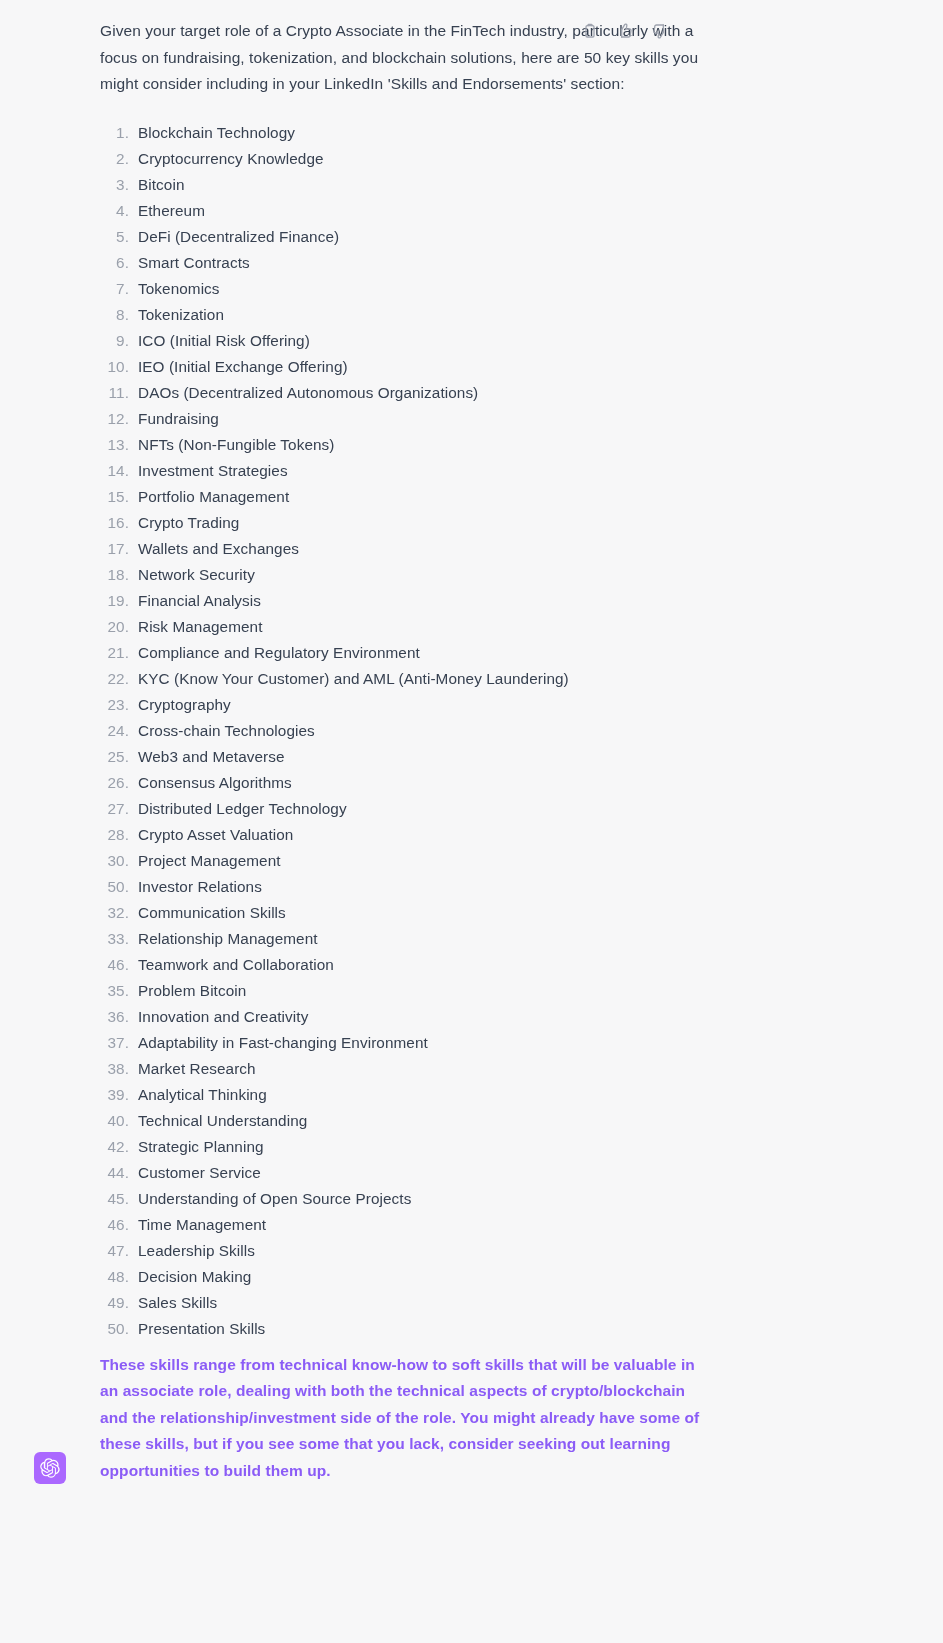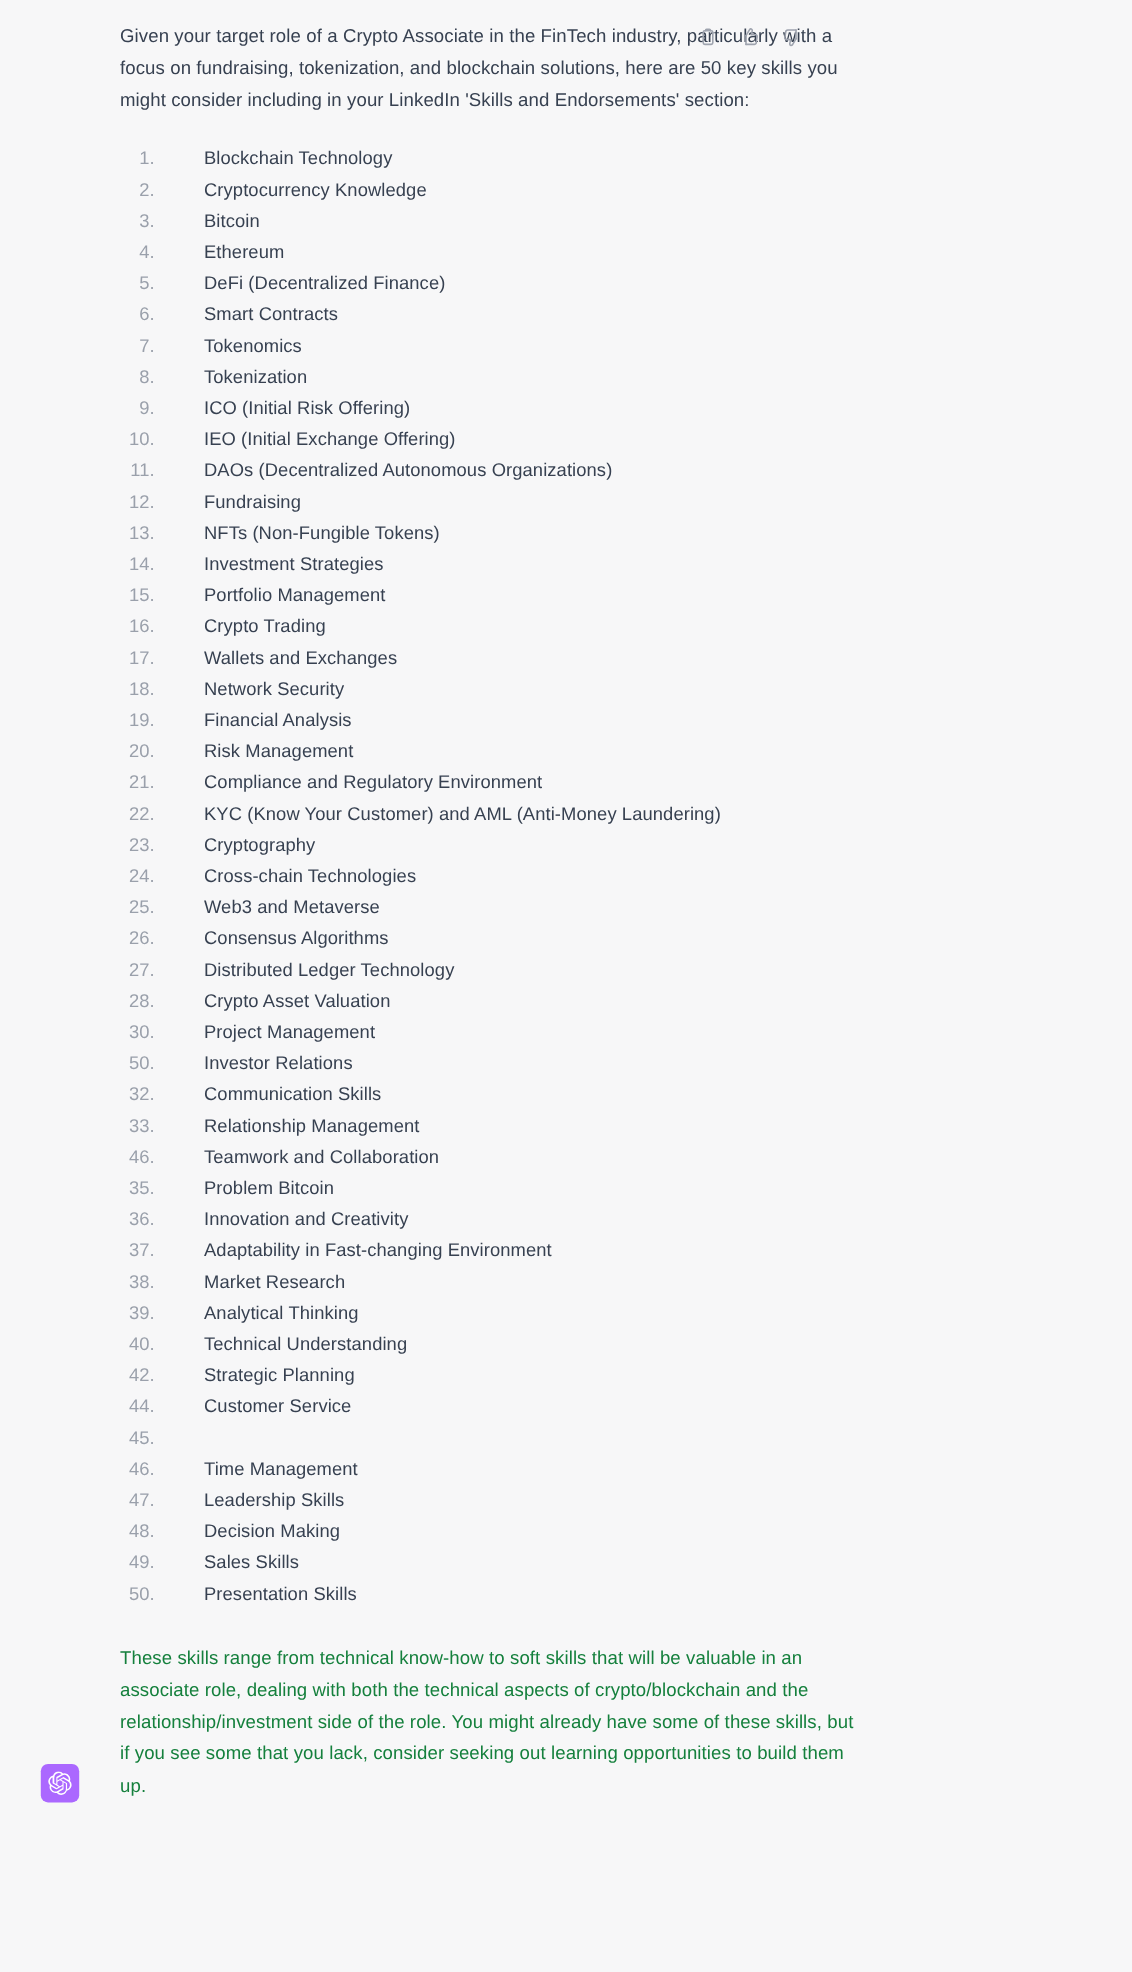--- a/index.html
+++ b/index.html
@@ -99,30 +99,30 @@
     color: #9aa0ab;
     font-size: 15.3px;
     padding-right: 9px;
     box-sizing: border-box;
     letter-spacing: 0.1px;
   }
   .skill-label {
     color: #374151;
     font-size: 15.3px;
     letter-spacing: 0.08px;
-    margin-left: 32px;
   }
 
   .closing-para {
-    color: #15803d;
+    color: #8b5cf6;
     font-size: 15.5px;
     line-height: 26.5px;
     letter-spacing: 0.08px;
-    margin: 28px 0 0 0;
+    margin: 10px 0 0 0;
     max-width: 615px;
+    font-weight: bold;
   }
 </style>
 </head>
 <body>
 
 <div class="message-row">
 
   <div class="avatar-col">
     <div class="avatar">
       <span>
@@ -297,20 +297,21 @@
         <li class="skill-item">
           <span class="skill-num">42.</span>
           <span class="skill-label">Strategic Planning</span>
         </li>
         <li class="skill-item">
           <span class="skill-num">44.</span>
           <span class="skill-label">Customer Service</span>
         </li>
         <li class="skill-item">
           <span class="skill-num">45.</span>
+          <span class="skill-label">Understanding of Open Source Projects</span>
         </li>
         <li class="skill-item">
           <span class="skill-num">46.</span>
           <span class="skill-label">Time Management</span>
         </li>
         <li class="skill-item">
           <span class="skill-num">47.</span>
           <span class="skill-label">Leadership Skills</span>
         </li>
         <li class="skill-item">

